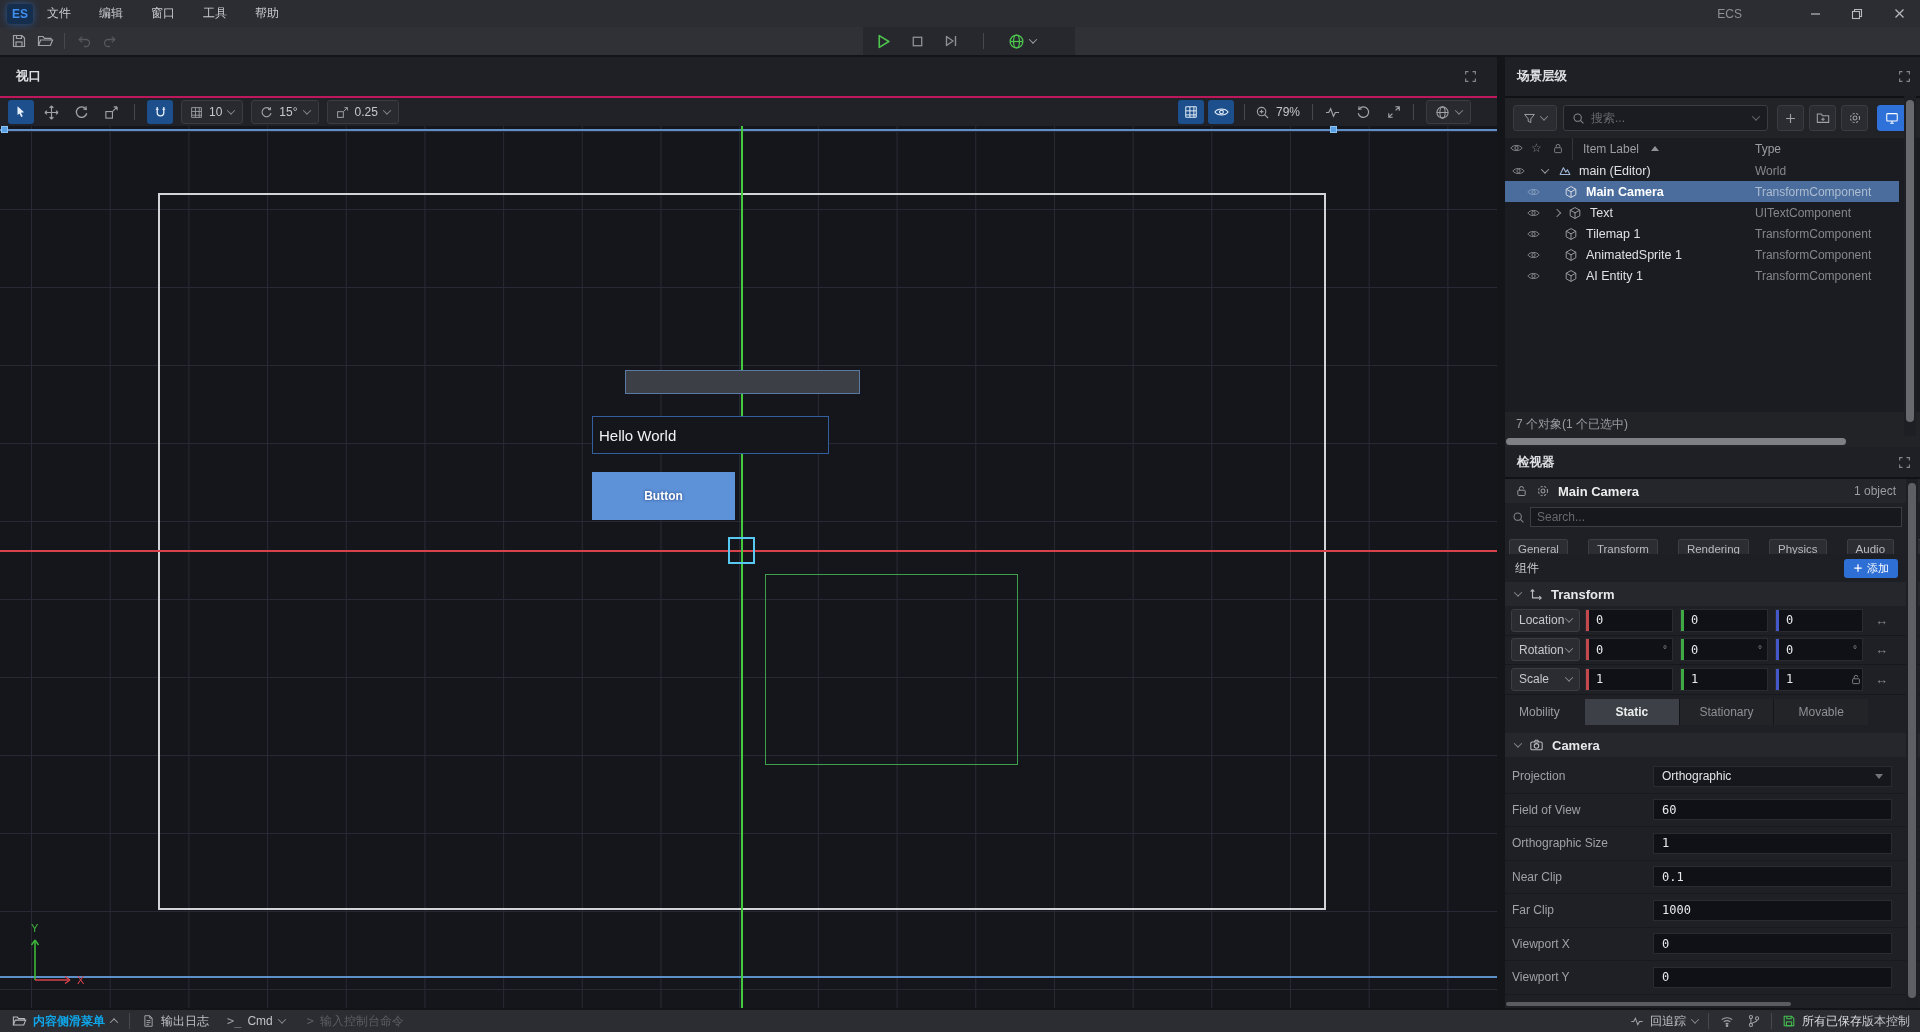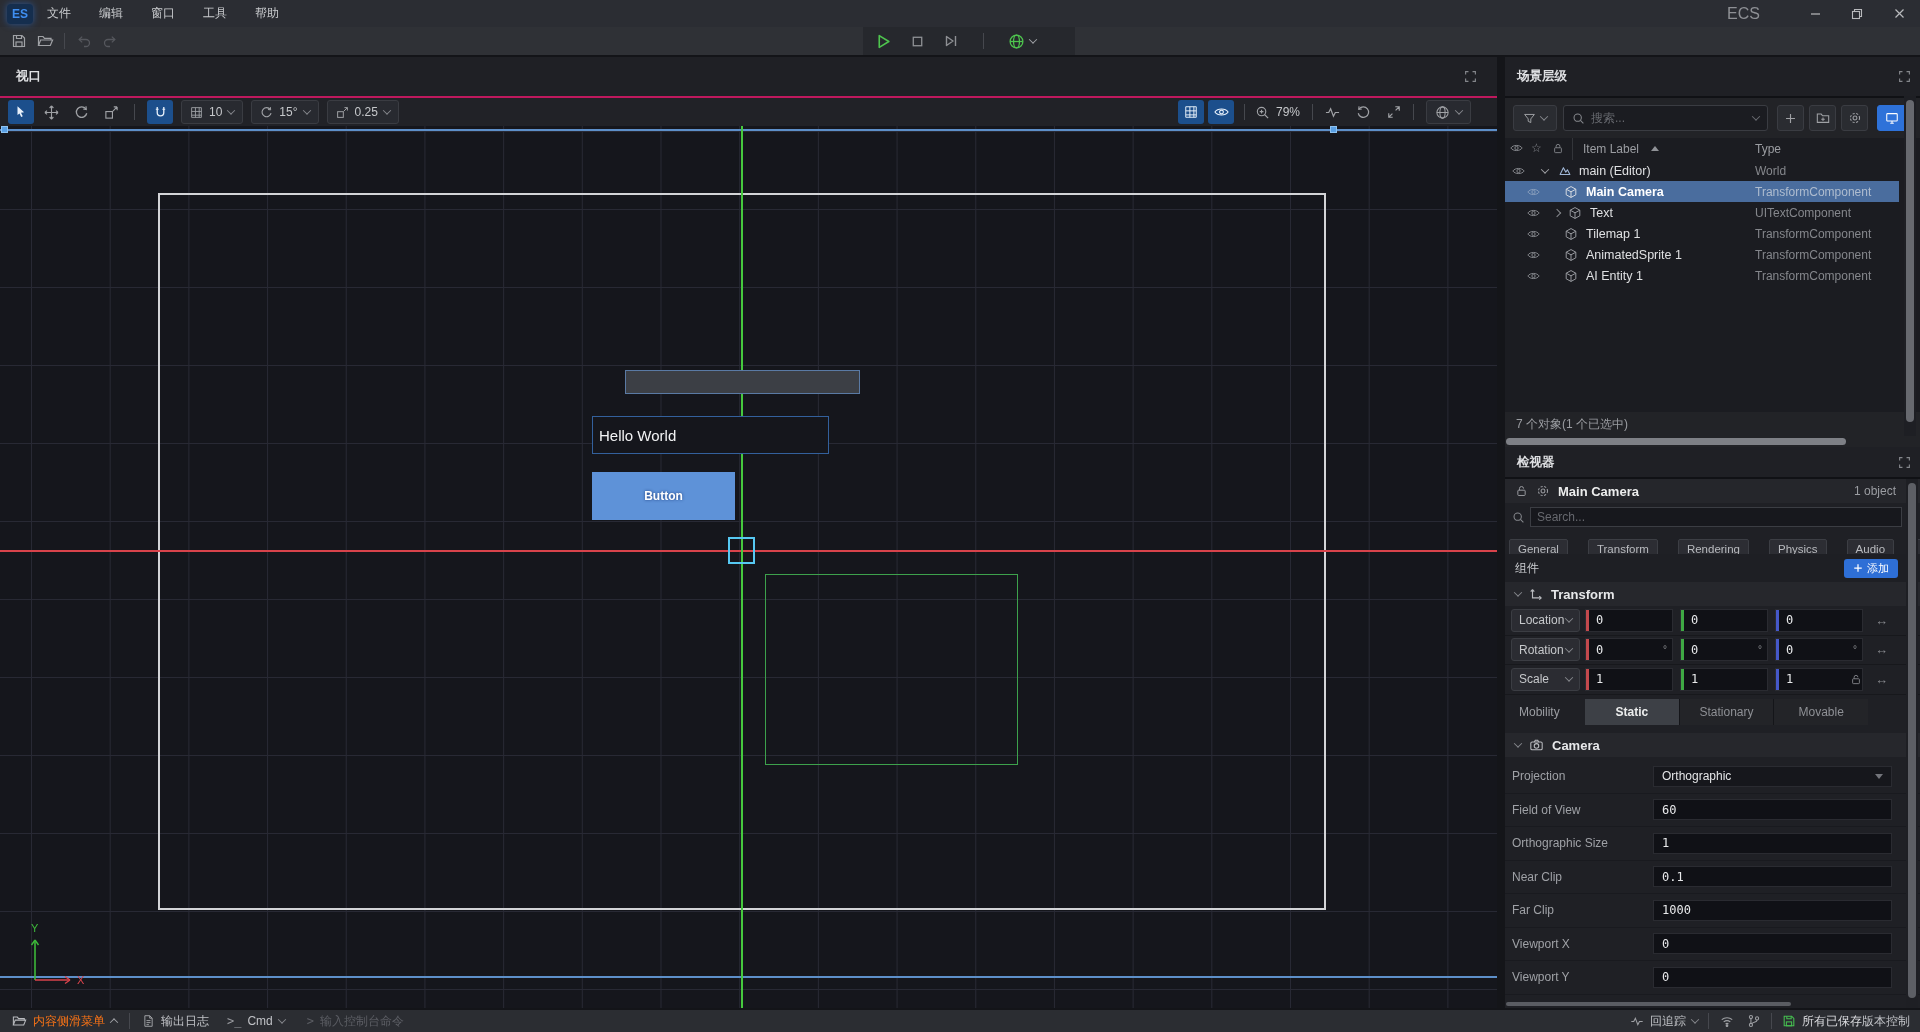--- a/index.html
+++ b/index.html
@@ -12,21 +12,21 @@
 .green{color:#4ec44e}
 .chev{width:6px;height:6px;border-right:1.5px solid currentColor;border-bottom:1.5px solid currentColor;display:inline-block;transform:rotate(45deg) translate(-1px,-1px)}
 .chev.up{transform:rotate(-135deg) translate(-1px,-1px)}
 .chev.right{transform:rotate(-45deg)}
 .mono{font-family:"DejaVu Sans Mono","Liberation Mono",monospace}
 
 #titlebar{position:absolute;inset:0 0 auto 0;height:27px;background:#2b2d33;display:flex;align-items:center;z-index:30}
 #logo{width:26px;height:20px;margin-left:7px;border-radius:4px;background:#152e4e;color:#3f8ef0;font-weight:bold;font-size:12px;display:flex;align-items:center;justify-content:center;box-shadow:0 0 7px rgba(45,125,240,.5)}
 .menu-item{padding:0 14px;height:27px;display:flex;align-items:center;color:#c9cbce;font-size:12px}
 #tb-right{position:absolute;right:0;top:0;height:27px;display:flex;align-items:center}
-#ecs-label{color:#8e9095;margin-right:34px;font-size:16px}
+#ecs-label{color:#8e9095;margin-right:52px;font-size:12px}
 .winbtn{width:42px;height:27px;display:flex;align-items:center;justify-content:center;color:#b9babd}
 
 #maintoolbar{position:absolute;top:27px;left:0;right:0;height:30px;background:#2f3136;border-bottom:2px solid #131418;display:flex;align-items:center}
 .mt-btn{width:26px;height:24px;display:flex;align-items:center;justify-content:center}
 .vsep{width:1px;height:16px;background:#46484e;margin:0 6px}
 #play-cluster{position:absolute;left:863px;top:0;height:28px;width:212px;background:#26282d;display:flex;align-items:center;padding:0 12px;gap:18px}
 
 .panel-header{position:absolute;background:#1f2025;display:flex;align-items:center;font-weight:bold;color:#dfe0e3;font-size:12.5px}
 .expand-ic{position:absolute;color:#85878c}
 
@@ -745,21 +745,21 @@
     <div id="insp-hscroll"></div>
   </div>
 
   <div id="statusbar">
     <div id="sb-left">
       <div class="sb-item" style="margin-left:12px">
         <svg width="15" height="14" viewBox="0 0 17 16" fill="none" stroke="#b9bbbf" stroke-width="1.2">
             <path d="M1.5 12.5 V3.5 h4.5 l1.5 1.8 h6.5 V7"></path>
             <path d="M1.5 12.5 L3.6 7 h12 l-2.3 5.5 Z"></path>
           </svg>
-        <span style="color:#f97316;font-weight:normal">内容侧滑菜单</span>
+        <span style="color:#0ea5e9;font-weight:bold">内容侧滑菜单</span>
         <span class="chev up" style="color:#9fa1a5"></span>
       </div>
       <div class="vsep" style="margin:0 12px"></div>
       <div class="sb-item">
         <svg width="13" height="14" viewBox="0 0 16 16" fill="none" stroke="#9fa1a5" stroke-width="1.2">
             <path d="M3.5 1.5 h6 l3 3 V14.5 h-9 Z"></path>
             <path d="M9.5 1.5 V4.5 h3 M5.5 7.5 h5 M5.5 10 h5 M5.5 12.5 h3"></path>
           </svg>
         <span>输出日志</span>
       </div>

